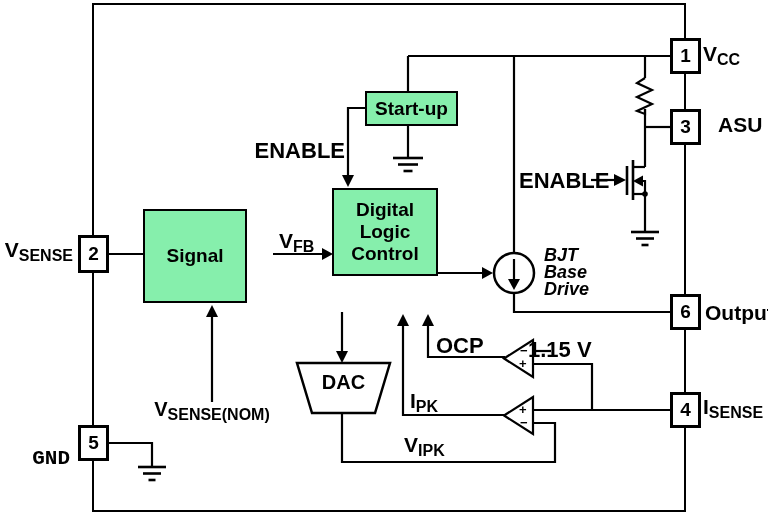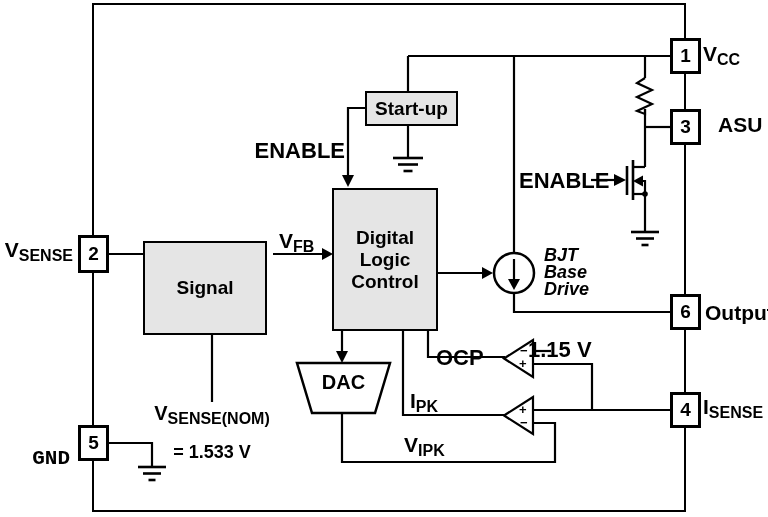--- a/index.html
+++ b/index.html
@@ -7,35 +7,35 @@
     position:relative;width:768px;height:517px;background:#ffffff;
     font-family:"Liberation Sans",sans-serif;font-weight:bold;color:#000;
     overflow:hidden;
   }
   .chip-outline{
     position:absolute;left:92px;top:3px;width:594px;height:509px;
     border:2.5px solid #000;box-sizing:border-box;background:transparent;
   }
   svg.wiring{position:absolute;left:0;top:0;}
   .box{
-    position:absolute;box-sizing:border-box;background:#e5e5e5;border:2.5px solid #000;
+    position:absolute;box-sizing:border-box;background:#86efac;border:2.5px solid #000;
     display:flex;align-items:center;justify-content:center;text-align:center;
     font-size:19px;line-height:22px;
   }
   .pinbox{
     position:absolute;box-sizing:border-box;background:#fff;border:3px solid #000;
     display:flex;align-items:center;justify-content:center;font-size:19px;
   }
   .lbl{position:absolute;white-space:nowrap;font-size:22px;line-height:20px;}
   .pinlbl{font-size:21px;line-height:22px;}
   .sub{font-size:16px;vertical-align:-4px;}
   .ralign{text-align:right;}
   .sign{position:absolute;font-size:13px;line-height:13px;}
   .bjt{font-size:18px;line-height:17px;}
-  .vnom{position:absolute;left:142px;top:398px;width:140px;text-align:center;font-size:20px;line-height:30px;}
+  .vnom{position:absolute;left:142px;top:398px;width:140px;text-align:center;font-size:20px;line-height:22px;}
   .vnom .val{font-size:18px;margin-top:3px;}
   .dactext{
     position:absolute;left:297px;top:363px;width:93px;height:38px;
     display:flex;align-items:center;justify-content:center;font-size:20px;
   }
 </style>
 </head>
 <body>
 
 <div class="canvas">
@@ -134,26 +134,26 @@
     <polygon points="533,340 533,377 504,358.5" fill="#fff" stroke="#000" stroke-width="2.2"></polygon>
     <polygon points="533,397 533,434 504,415.5" fill="#fff" stroke="#000" stroke-width="2.2"></polygon>
 
     <polygon points="297,363 390,363 375,413 312,413" fill="#fff" stroke="#000" stroke-width="2.5"></polygon>
   </svg>
 
   <div class="box" style="left:365px;top:91px;width:93px;height:35px;">
     <span>Start-up</span>
   </div>
 
-  <div class="box" style="left:143px;top:209px;width:124px;height:94px;margin-top:32px;">
+  <div class="box" style="left:143px;top:209px;width:104px;height:94px;">
     <span><span>Signal</span><br>
     </span>
   </div>
 
-  <div class="box" style="left:332px;top:188px;width:106px;height:143px;">
+  <div class="box" style="left:332px;top:188px;width:106px;height:88px;">
     <span><span>Digital</span><br>
     <span>Logic</span><br>
     <span>Control</span></span>
   </div>
 
   <div class="dactext">
     <span>DAC</span>
   </div>
 
   <div class="lbl bjt" style="left:544px;top:247px;font-style:italic;">
@@ -193,32 +193,31 @@
     <span>V</span><span class="sub">SENSE</span></div>
   <div class="lbl pinlbl ralign" style="left:0px;top:448px;width:70px;font-family:Liberation Mono, monospace;">
     <span>GND</span></div>
 
   <div class="lbl ralign" style="left:235px;top:141px;width:110px;">
     <span>ENABLE</span></div>
   <div class="lbl" style="left:519px;top:171px;">
     <span>ENABLE</span></div>
   <div class="lbl pinlbl" style="left:279px;top:230px;">
     <span>V</span><span class="sub">FB</span></div>
-  <div class="lbl" style="left:436px;top:348px;">
+  <div class="lbl" style="left:436px;top:336px;">
     <span>OCP</span></div>
   <div class="lbl" style="left:528px;top:340px;">
     <span>1.15 V</span></div>
   <div class="lbl pinlbl" style="left:410px;top:390px;">
     <span>I</span><span class="sub">PK</span></div>
   <div class="lbl pinlbl" style="left:404px;top:434px;">
     <span>V</span><span class="sub">IPK</span></div>
 
   <div class="vnom">
     <div><span>V</span><span class="sub">SENSE(NOM)</span></div>
-    <div class="val"><span>= 1.533 V</span></div>
   </div>
 
   <span class="sign" style="left:520px;top:344px;"><span>−</span></span>
   <span class="sign" style="left:519px;top:357px;"><span>+</span></span>
   <span class="sign" style="left:519px;top:403px;"><span>+</span></span>
   <span class="sign" style="left:520px;top:416px;"><span>−</span></span>
 
 </div>
 
 </body></html>

